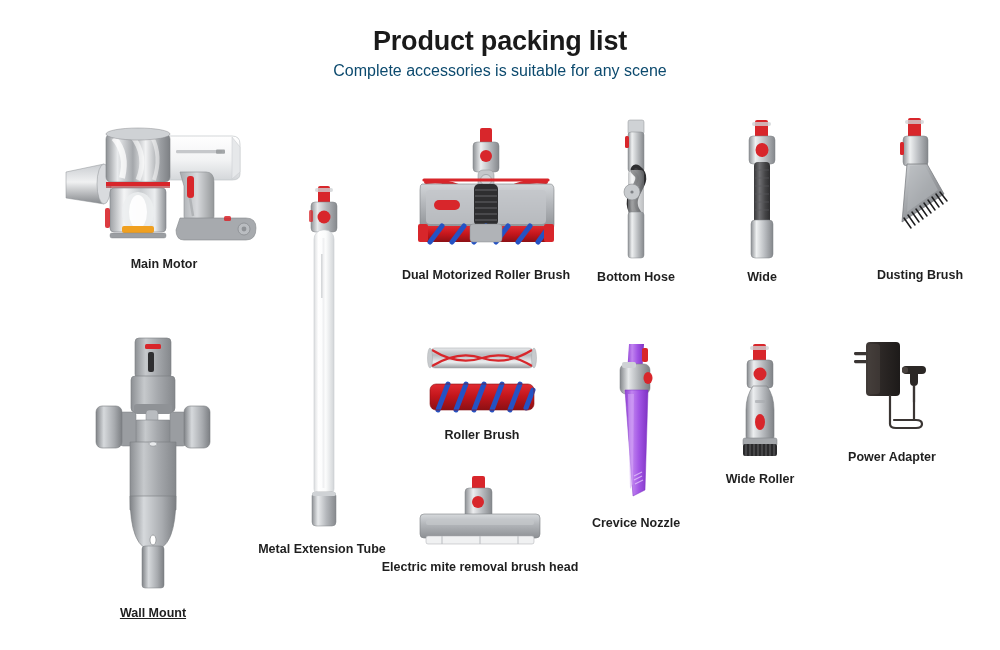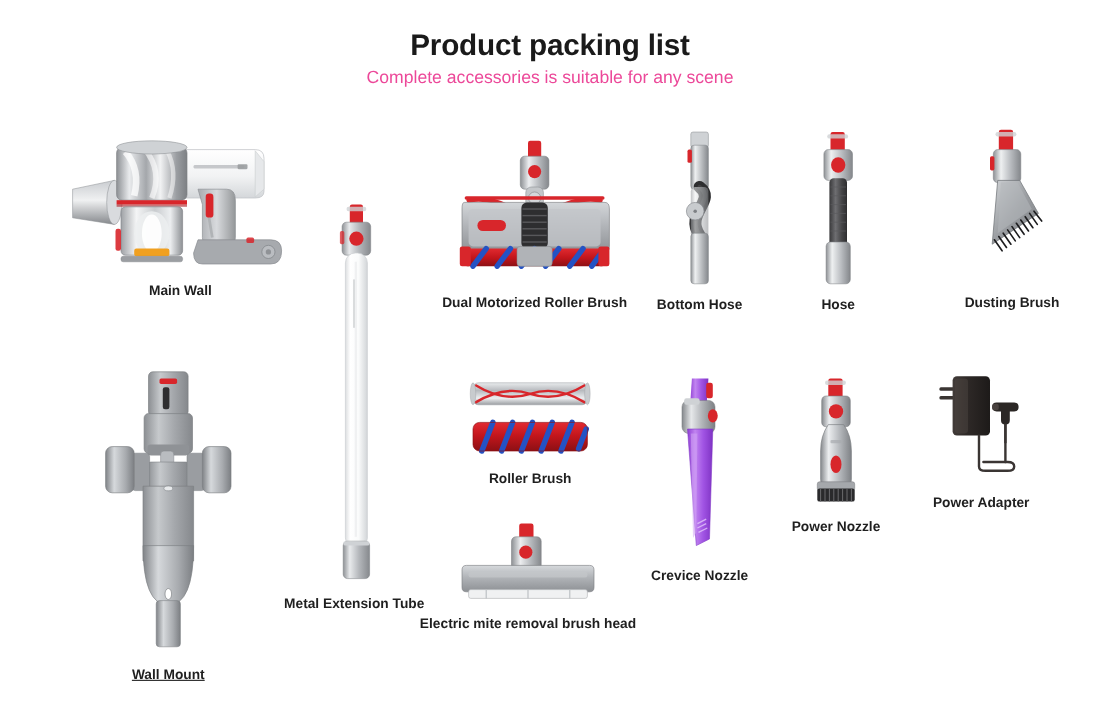--- a/index.html
+++ b/index.html
@@ -13,21 +13,21 @@
 
   .page-title {
     position: absolute; top: 26px; left: 0; width: 1000px;
     text-align: center;
     font-size: 27px; font-weight: bold; color: #1a1a1a;
     letter-spacing: -0.2px;
   }
   .page-subtitle {
     position: absolute; top: 62px; left: 0; width: 1000px;
     text-align: center;
-    font-size: 16px; font-weight: normal; color: #ec4899;
+    font-size: 16px; font-weight: normal; color: #0c4a6e;
   }
 
   .item { position: absolute; }
   .item-art { position: relative; }
   .item-label {
     position: absolute; left: 50%; transform: translateX(-50%);
     white-space: nowrap;
     font-size: 12.5px; font-weight: bold; color: #1f1f1f;
     text-align: center;
   }
@@ -104,21 +104,21 @@
         <path d="M116 60 L142 60 Q150 60 150 70 L150 104 Q150 112 142 112 L128 112 Q120 112 120 104 L120 74 Z" fill="url(#mmHandle)" stroke="#8b8e92" stroke-width="0.6"></path>
         <rect x="123" y="64" width="7" height="22" rx="3" fill="#d8262b"></rect>
         <path d="M126 86 L129 104" stroke="#b0b3b6" stroke-width="2.5"></path>
 
         <path d="M116 106 L182 106 Q192 106 192 116 Q192 128 182 128 L120 128 Q112 128 112 118 Z" fill="#a7aaae" stroke="#85888c" stroke-width="0.6"></path>
         <circle cx="180" cy="117" r="6" fill="#babdc1" stroke="#84878b" stroke-width="0.7"></circle>
         <circle cx="180" cy="117" r="2.4" fill="#8f9296"></circle>
         <rect x="160" y="104" width="7" height="5" rx="1.5" fill="#d8262b" opacity="0.85"></rect>
       </svg>
     </div>
-    <div class="item-label" style="top:145px; left:100px;">Main Wall</div>
+    <div class="item-label" style="top:145px; left:100px;">Main Motor</div>
   </div>
 
   <div class="item" style="left:300px; top:186px;">
     <div class="item-art">
       <svg width="48" height="348" viewBox="0 0 48 348">
         <defs>
           <linearGradient id="tubeBody" x1="0" y1="0" x2="1" y2="0">
             <stop offset="0" stop-color="#dcdee0"></stop>
               <stop offset="0.22" stop-color="#ffffff"></stop>
             <stop offset="0.6" stop-color="#fafbfb"></stop>
@@ -276,21 +276,21 @@
             <line x1="15" y1="58" x2="29" y2="58"></line>
           <line x1="15" y1="66" x2="29" y2="66"></line>
             <line x1="15" y1="74" x2="29" y2="74"></line>
           <line x1="15" y1="82" x2="29" y2="82"></line>
             <line x1="15" y1="90" x2="29" y2="90"></line>
         </g>
 
         <rect x="11" y="100" width="22" height="38" rx="4" fill="url(#hsMetal)" stroke="#7f8286" stroke-width="0.5"></rect>
       </svg>
     </div>
-    <div class="item-label" style="top:150px; left:22px;">Hose</div>
+    <div class="item-label" style="top:150px; left:22px;">Wide</div>
   </div>
 
   <div class="item" style="left:852px; top:118px;margin-left:28px;">
     <div class="item-art">
       <svg width="80" height="140" viewBox="0 0 80 140">
         <defs>
           <linearGradient id="dbMetal" x1="0" y1="0" x2="1" y2="0">
             <stop offset="0" stop-color="#8e9195"></stop>
               <stop offset="0.28" stop-color="#eef0f1"></stop>
             <stop offset="0.62" stop-color="#babdc1"></stop>
@@ -513,21 +513,21 @@
             <line x1="24" y1="100" x2="24" y2="112"></line>
           <line x1="28" y1="100" x2="28" y2="112"></line>
             <line x1="32" y1="100" x2="32" y2="112"></line>
           <line x1="36" y1="100" x2="36" y2="112"></line>
             <line x1="40" y1="100" x2="40" y2="112"></line>
           <line x1="44" y1="100" x2="44" y2="112"></line>
             <line x1="48" y1="100" x2="48" y2="112"></line>
         </g>
       </svg>
     </div>
-    <div class="item-label" style="top:128px; left:34px;">Power Nozzle</div>
+    <div class="item-label" style="top:128px; left:34px;">Wide Roller</div>
   </div>
 
   <div class="item" style="left:848px; top:340px;">
     <div class="item-art">
       <svg width="96" height="100" viewBox="0 0 96 100">
         <defs>
           <linearGradient id="paBody" x1="0" y1="0" x2="1" y2="0">
             <stop offset="0" stop-color="#423c39"></stop>
               <stop offset="0.35" stop-color="#2f2a28"></stop>
             <stop offset="1" stop-color="#1d1a19"></stop>

